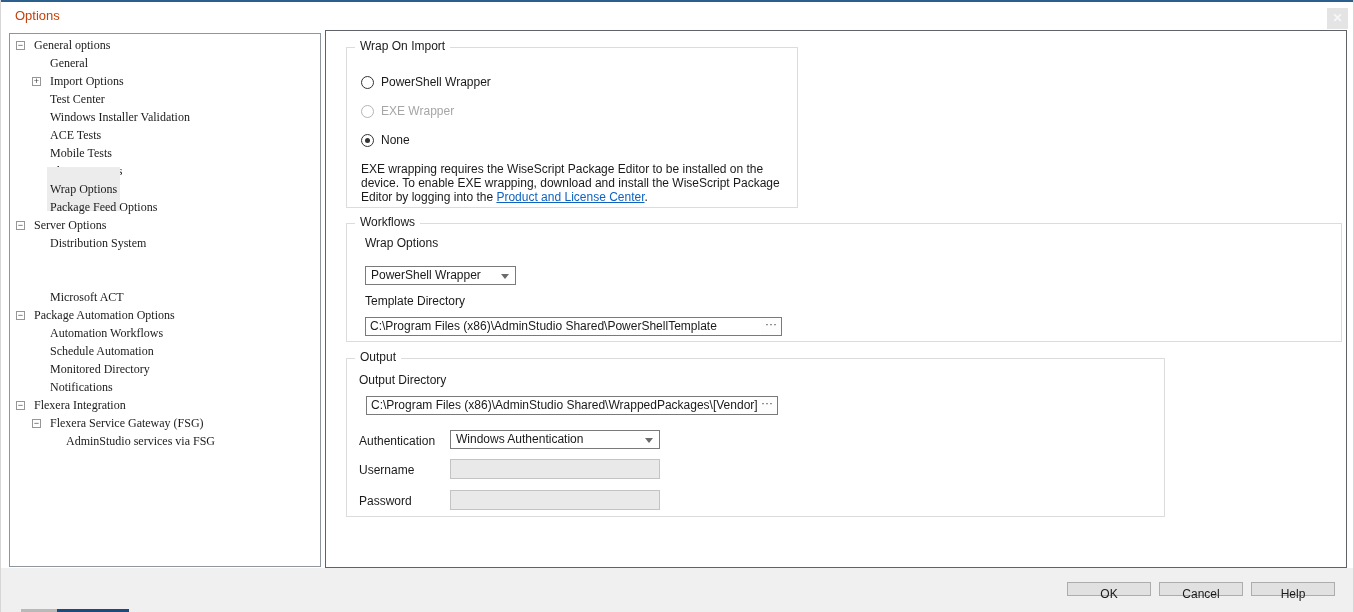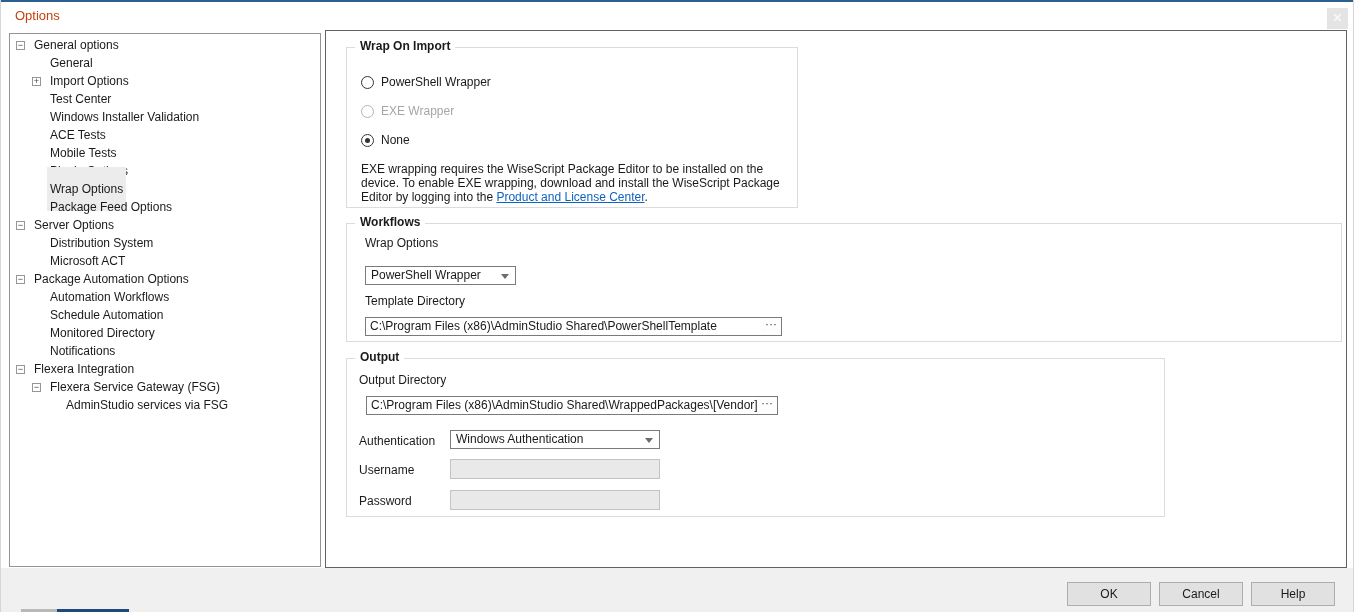--- a/index.html
+++ b/index.html
@@ -21,31 +21,31 @@
   .tree-panel {
     position:absolute; left:8px; top:33px; width:312px; height:534px;
     border:1px solid #8f959c; background:#fff; overflow:hidden; padding-top:2px;
   }
   .tree-row { height:18px; line-height:18px; white-space:nowrap; display:flex; align-items:center; }
   .expander {
     display:inline-block; width:9px; height:9px; border:1px solid #969696; background:#fff;
     font-size:9px; line-height:7px; text-align:center; color:#444; flex:0 0 9px; margin-right:6px;
   }
   .exp-spacer { display:inline-block; width:15px; flex:0 0 15px; }
-  .tree-label { padding:13px 3px; }
+  .tree-label { padding:13px 3px;font-family:Liberation Serif, serif; }
   .tree-row.selected .tree-label { background:#ececec; }
 
   
   .right-panel {
     position:absolute; left:324px; top:30px; width:1022px; height:538px;
     border:1px solid #5f6368; background:#fff;
   }
   .groupbox { position:absolute; border:1px solid #dcdcdc; background:#fff; }
   .groupbox-title {
-    position:absolute; top:-9px; left:8px; background:#fff; padding:0 5px; font-size:12px; color:#1a1a1a;font-weight:bold;
+    position:absolute; top:-9px; left:8px; background:#fff; padding:0 5px; font-size:12px; color:#1a1a1a;
   }
   .gb-wrap   { left:20px; top:16px;  width:452px; height:161px; }
   .gb-template { left:20px; top:192px; width:996px; height:119px; }
   .gb-output { left:20px; top:327px; width:819px; height:159px; }
 
   
   .radio-row { position:absolute; left:14px; height:14px; display:flex; align-items:center; }
   .radio-circle {
     width:13px; height:13px; border-radius:50%; border:1px solid #333; background:#fff;
     margin-right:7px; position:relative; flex:0 0 13px;
@@ -80,21 +80,21 @@
     position:absolute; right:6px; top:7px; width:0; height:0;
     border-left:4px solid transparent; border-right:4px solid transparent; border-top:5px solid #6b6b6b;
   }
   .input-disabled {
     position:absolute; height:20px; background:#e9e9e9; border:1px solid #c3c3c3;
   }
 
   
   .footer { position:absolute; left:0; top:568px; width:1354px; height:41px; background:#f0f0f0; }
   .btn {
-    position:absolute; top:14px; width:84px; height:24px; background:#e1e1e1; border:1px solid #adadad;
+    position:absolute; top:14px; width:84px; height:14px; background:#e1e1e1; border:1px solid #adadad;
     font-family:"Liberation Sans", sans-serif; font-size:12px; color:#1a1a1a; text-align:center; line-height:22px; cursor:default;
   }
   .btn-ok { left:1066px; }
   .btn-cancel { left:1158px; }
   .btn-help { left:1250px; }
 
   .bottom-strip { position:absolute; left:0; top:609px; width:1354px; height:3px; background:#efefef; }
   .bottom-strip .taskbar-hint { position:absolute; left:56px; top:0; width:72px; height:3px; background:#1c4b7b; }
   .bottom-strip .shadow-hint { position:absolute; left:20px; top:0; width:36px; height:3px; background:#b9b9b9; }
 </style>
@@ -150,21 +150,21 @@
       <span class="tree-label">Package Feed Options</span>
     </div>
     <div class="tree-row" style="padding-left: 6px;">
       <span class="expander">−</span>
       <span class="tree-label">Server Options</span>
     </div>
     <div class="tree-row" style="padding-left: 22px;">
       <span class="exp-spacer"></span>
       <span class="tree-label">Distribution System</span>
     </div>
-    <div class="tree-row" style="padding-left: 22px;">
+    <div class="tree-row" style="padding-left: 22px; margin-top: 36px;">
       <span class="exp-spacer"></span>
       <span class="tree-label">Microsoft ACT</span>
     </div>
     <div class="tree-row" style="padding-left: 6px;">
       <span class="expander">−</span>
       <span class="tree-label">Package Automation Options</span>
     </div>
     <div class="tree-row" style="padding-left: 22px;">
       <span class="exp-spacer"></span>
       <span class="tree-label">Automation Workflows</span>

